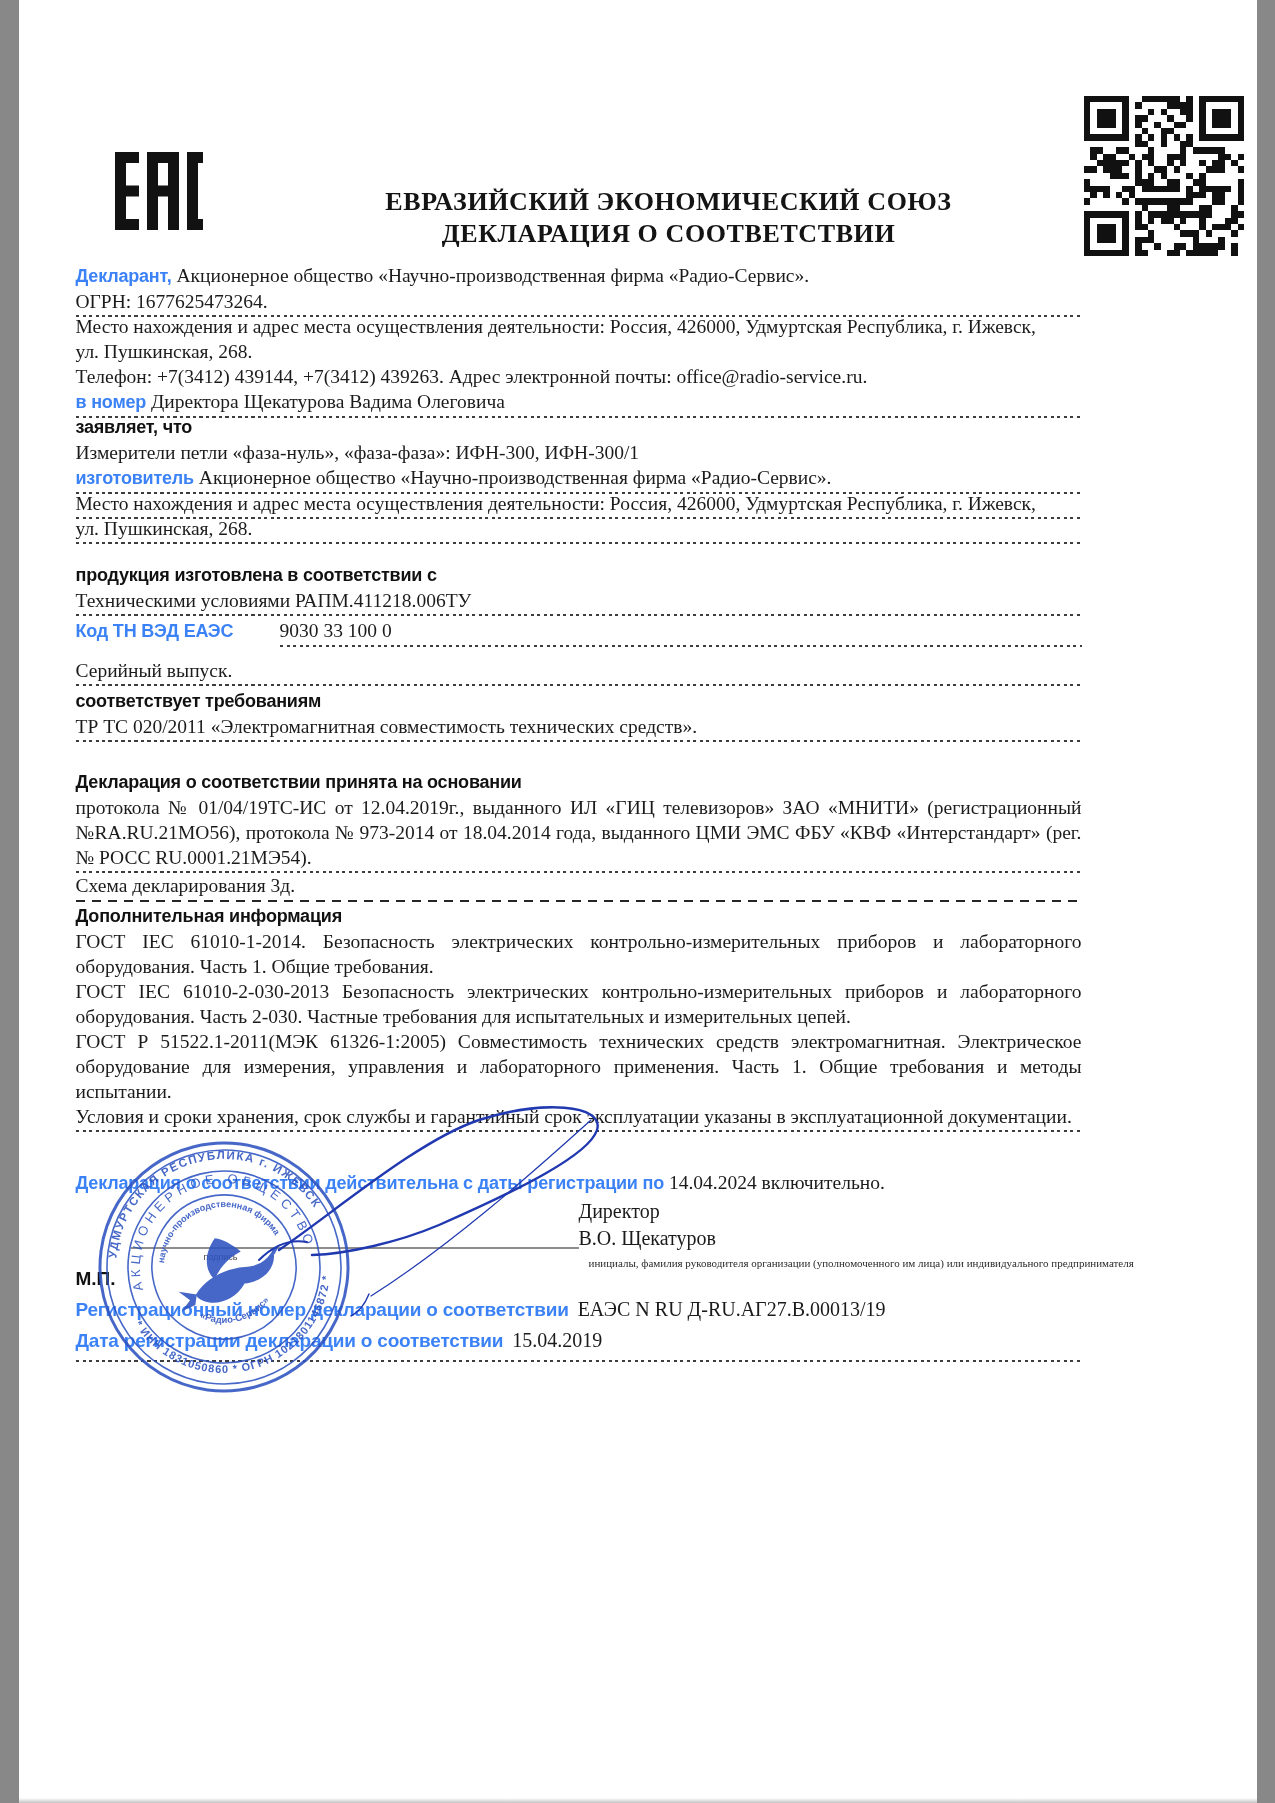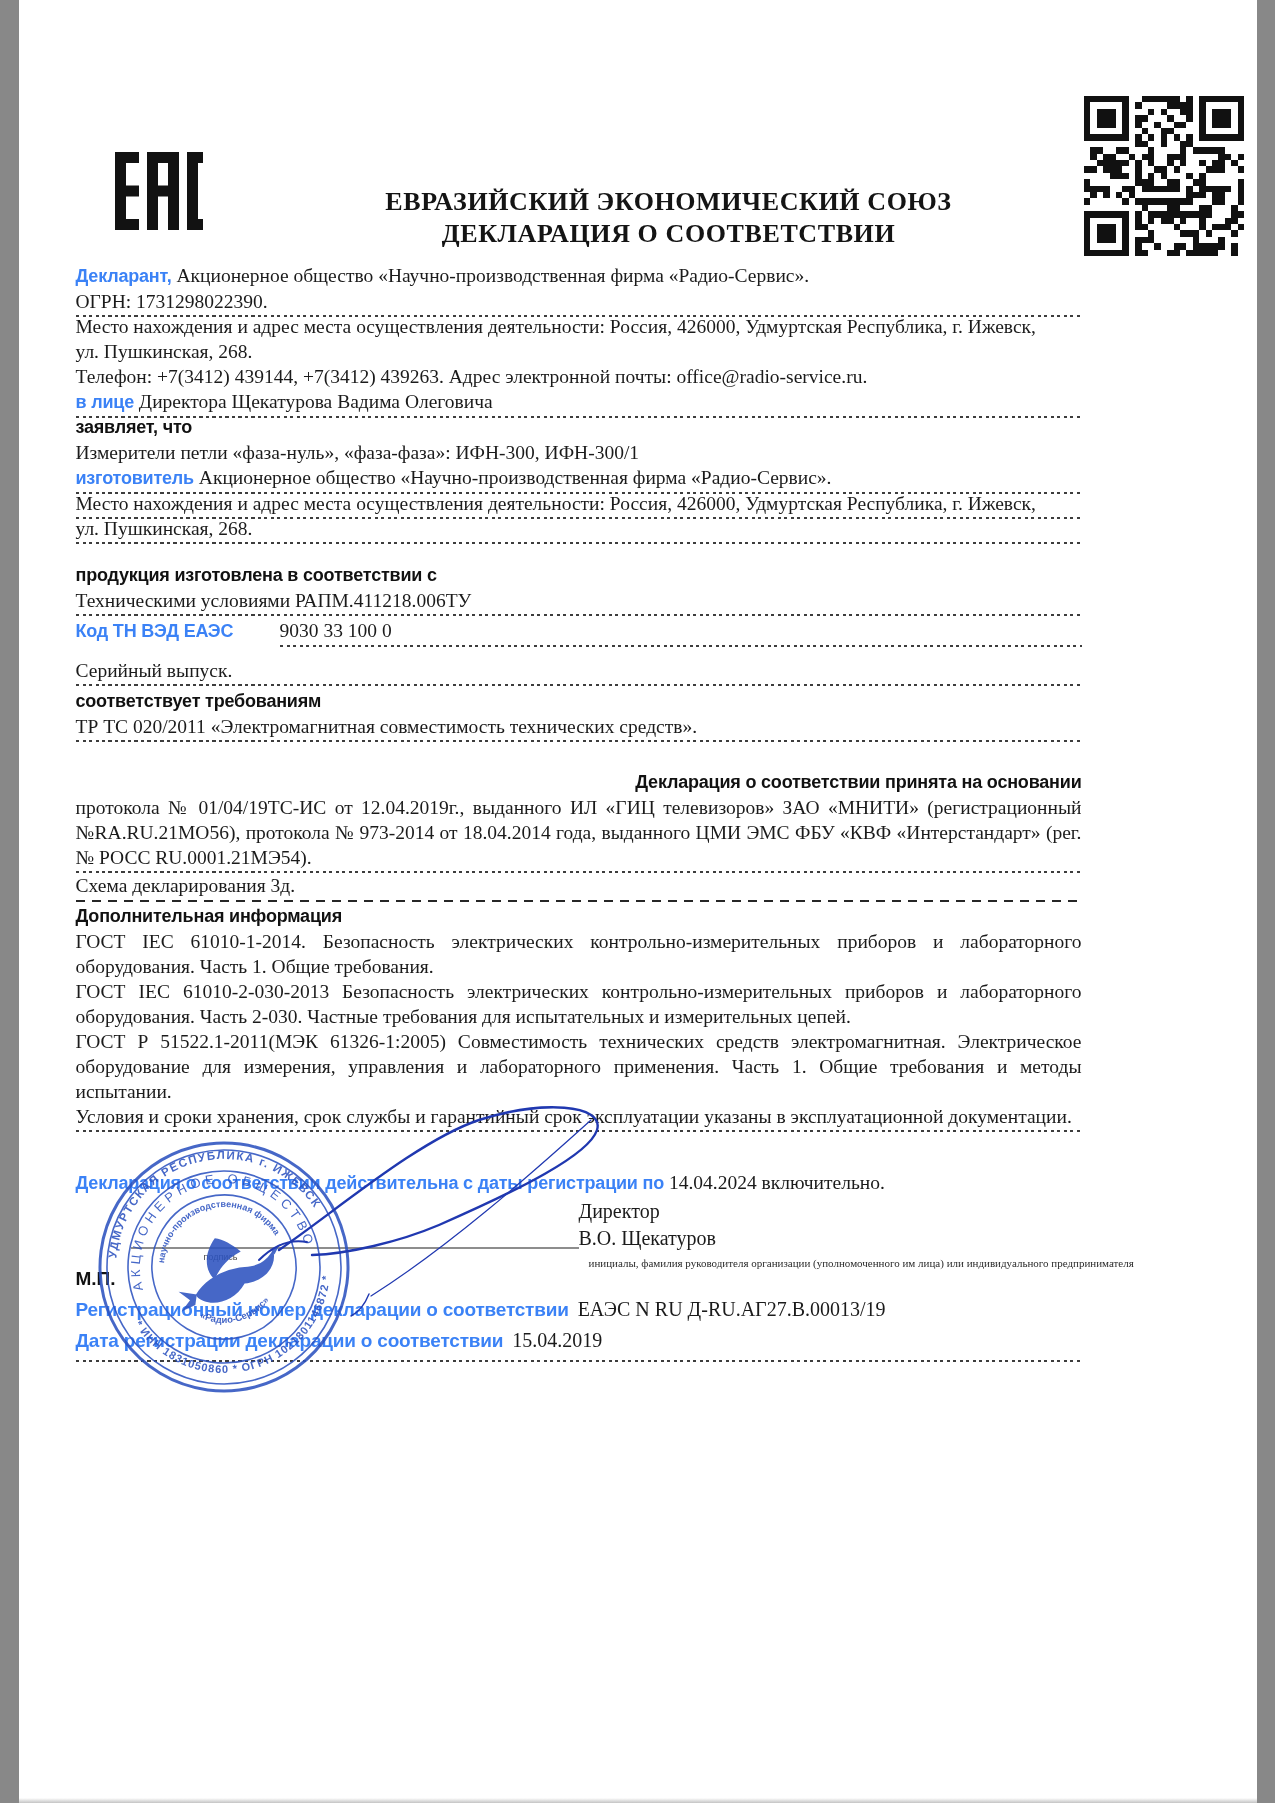--- a/index.html
+++ b/index.html
@@ -19,21 +19,21 @@
   .row{position:relative;}
   .b{font-family:"Liberation Sans",sans-serif;font-weight:bold;font-size:18px;letter-spacing:-.2px;color:#3b82f6;}
   .lbl-row{font-family:"Liberation Sans",sans-serif;font-weight:bold;font-size:18px;letter-spacing:-.2px;color:#111;}
   .dashed::after{content:"";position:absolute;left:0;right:0;bottom:-3px;height:2px;
         background:repeating-linear-gradient(90deg,#3d3d3d 0 3px,transparent 3px 6.5px);}
   .dashed.part::after{left:204px;}
   .dashed.longdash::after{height:2.5px;bottom:-4px;
         background:repeating-linear-gradient(90deg,#262626 0 9px,transparent 9px 16px);}
   .just{text-align:justify;}
   .tn-label{display:inline-block;width:204px;}
-  .gap30{margin-top:31px;text-align:right;}
+  .gap30{margin-top:31px;}
   .gap40{margin-top:41px;}
 
   
   .director{position:absolute;left:560px;top:1198px;font-size:20px;line-height:27px;}
   .sign-line{position:absolute;left:112px;top:1247px;width:448px;height:1.5px;background:#8d8d8d;}
   .sign-caption{position:absolute;left:185px;top:1252px;font-family:"Liberation Sans",sans-serif;
         font-size:9px;color:#3f3f3f;}
   .initials-caption{position:absolute;left:570px;top:1257px;width:560px;
         font-family:Liberation Serif, serif;font-size:11px;color:#2b2b2b;}
   .mp{position:absolute;left:57px;top:1268px;font-family:"Liberation Sans",sans-serif;
@@ -387,25 +387,25 @@
       <rect x="17" y="24" width="1" height="1" fill="#111"></rect>
       <rect x="18" y="24" width="1" height="1" fill="#111"></rect>
       <rect x="19" y="24" width="1" height="1" fill="#111"></rect>
       <rect x="20" y="24" width="1" height="1" fill="#111"></rect>
       <rect x="23" y="24" width="1" height="1" fill="#111"></rect>
     </svg>
 
   <div class="content">
 
     <div class="row"><span class="b">Декларант,</span><span> Акционерное общество «Научно-производственная фирма «Радио-Сервис».</span></div>
-    <div class="row dashed">ОГРН: 1731298022390.</div>
+    <div class="row dashed">ОГРН: 1677625473264.</div>
     <div class="row">Место нахождения и адрес места осуществления деятельности: Россия, 426000, Удмуртская Республика, г. Ижевск,</div>
     <div class="row">ул. Пушкинская, 268.</div>
     <div class="row">Телефон: +7(3412) 439144, +7(3412) 439263. Адрес электронной почты: office@radio-service.ru.</div>
-    <div class="row dashed"><span class="b">в лице</span><span> Директора Щекатурова Вадима Олеговича</span></div>
+    <div class="row dashed"><span class="b">в номер</span><span> Директора Щекатурова Вадима Олеговича</span></div>
 
     <div class="row lbl-row">заявляет, что</div>
     <div class="row">Измерители петли «фаза-нуль», «фаза-фаза»: ИФН-300, ИФН-300/1</div>
     <div class="row dashed"><span class="b">изготовитель</span><span> Акционерное общество «Научно-производственная фирма «Радио-Сервис».</span></div>
     <div class="row dashed">Место нахождения и адрес места осуществления деятельности: Россия, 426000, Удмуртская Республика, г. Ижевск,</div>
     <div class="row dashed">ул. Пушкинская, 268.</div>
 
     <div class="row lbl-row" style="margin-top:22px">продукция изготовлена в соответствии с</div>
     <div class="row dashed">Техническими условиями РАПМ.411218.006ТУ</div>
     <div class="row dashed part" style="margin-top:5px"><span class="b tn-label">Код ТН ВЭД ЕАЭС</span><span>9030 33 100 0</span></div>

